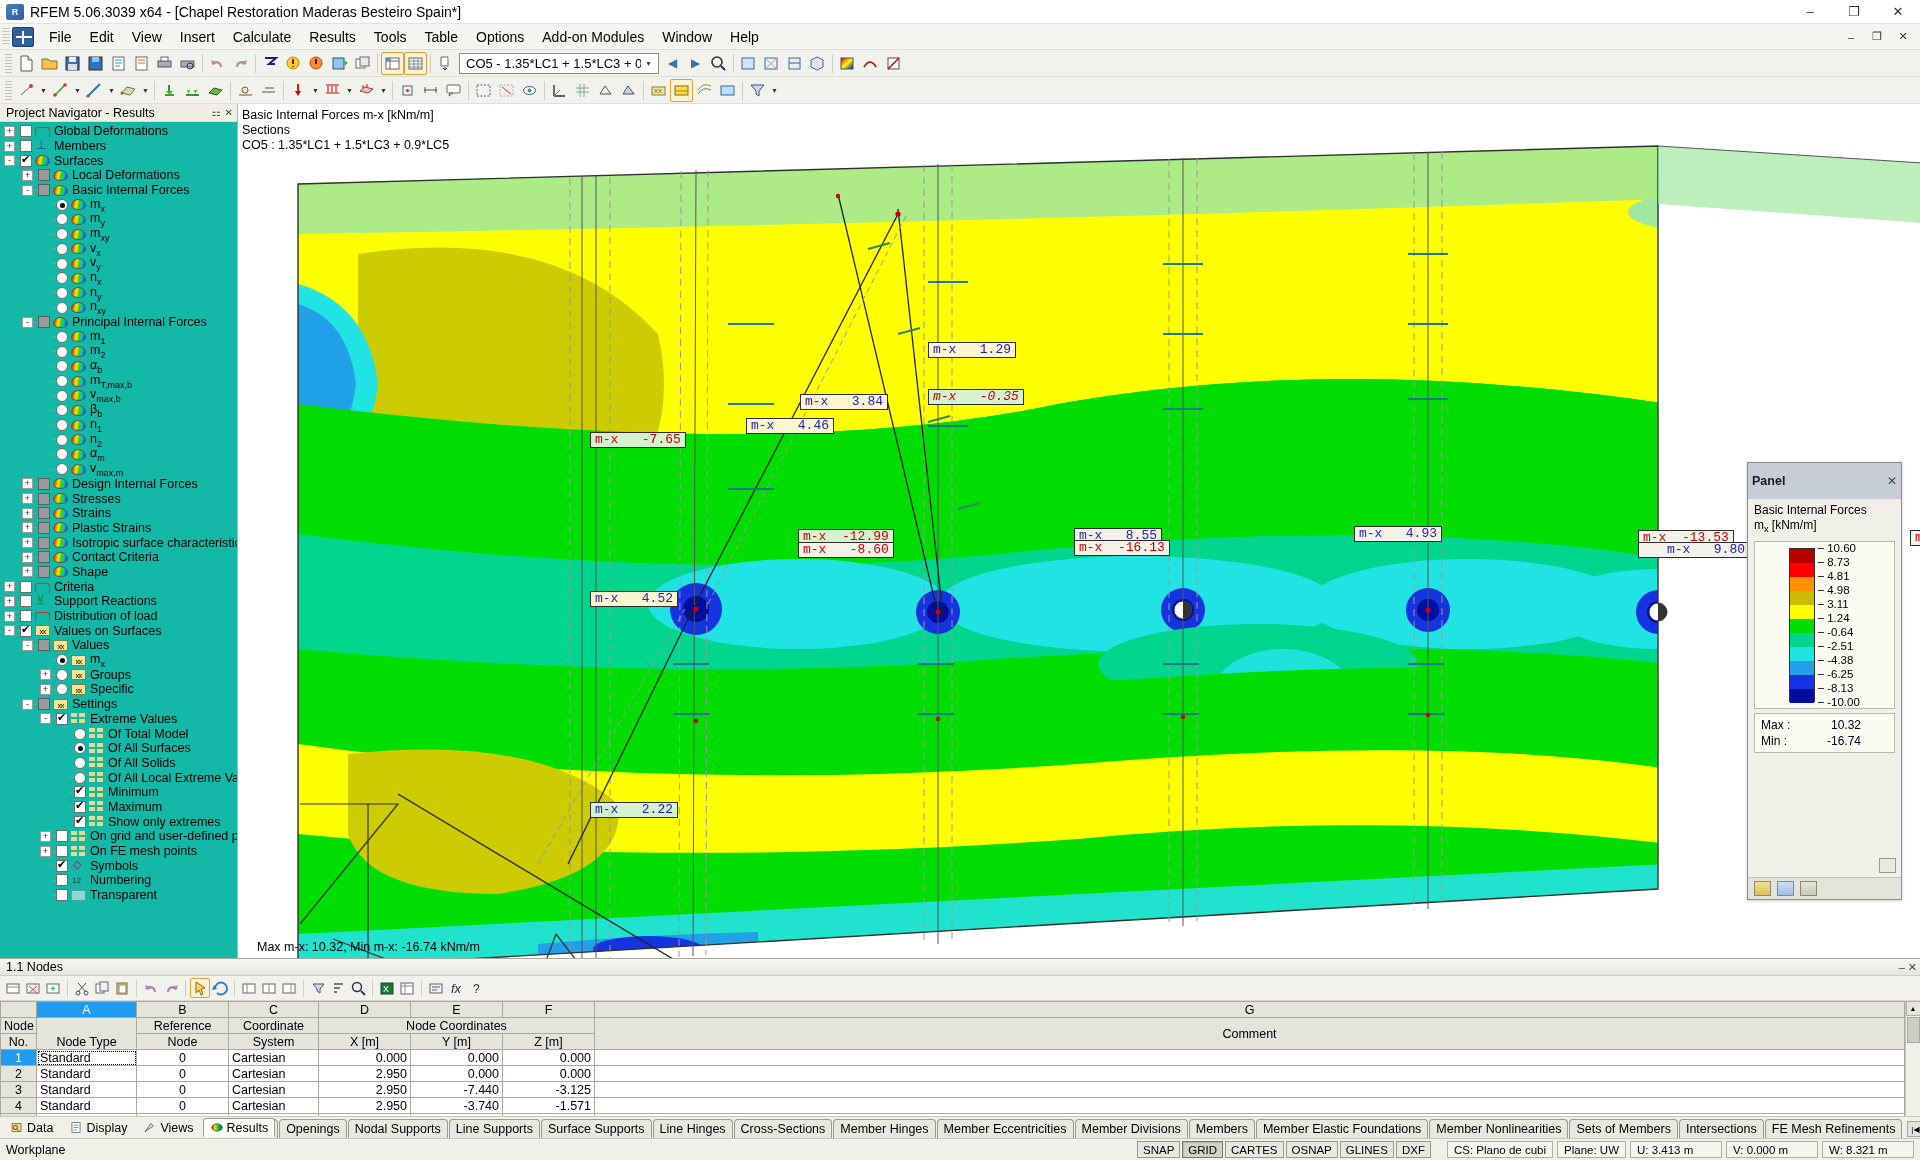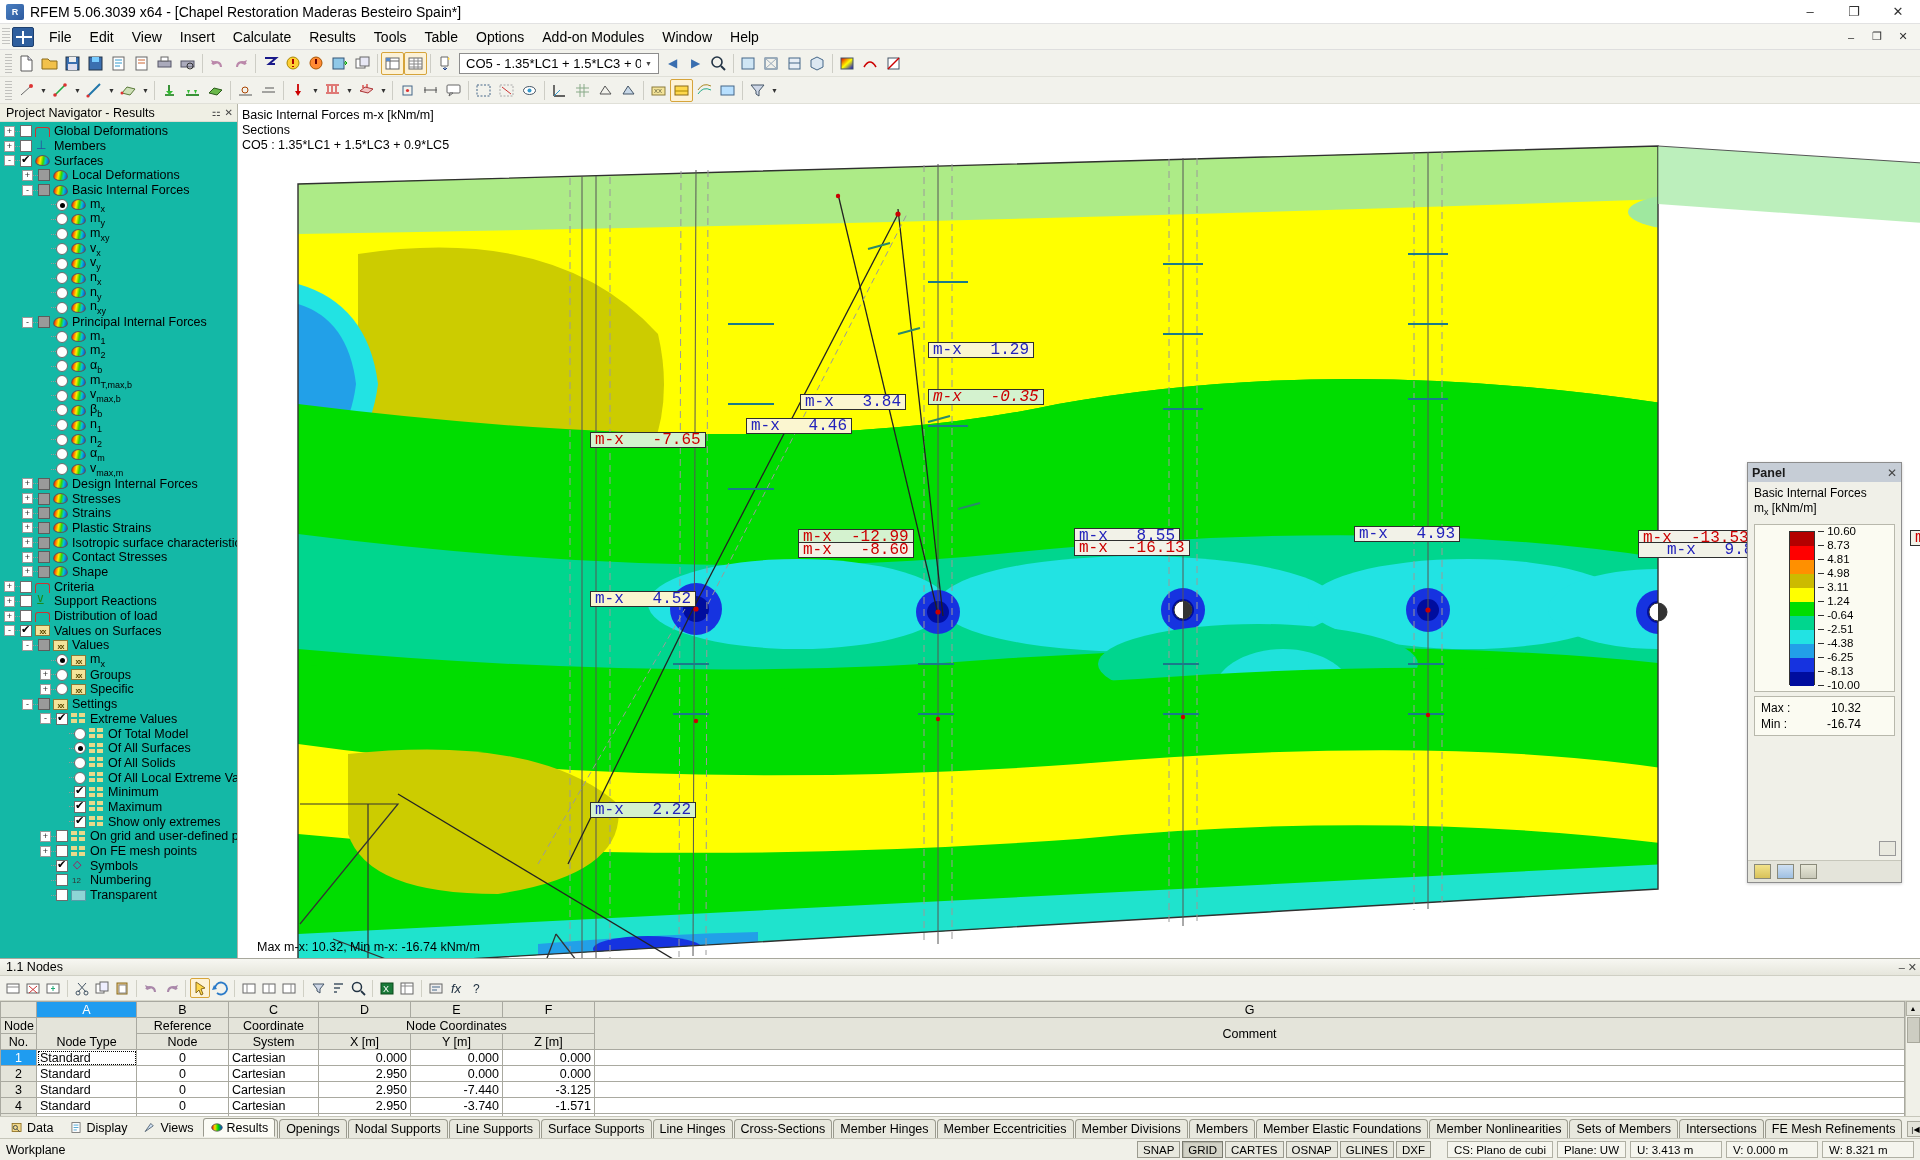--- a/index.html
+++ b/index.html
@@ -113,32 +113,32 @@
   
   .viewport { flex:1; position:relative; background:#ffffff; min-width:0; overflow:hidden; }
   .vp-caption { position:absolute; left:4px; top:4px; font-size:12.5px; line-height:15px;
                 color:#000; font-family:"Liberation Sans",sans-serif; z-index:6; }
   .vp-footer { position:absolute; left:19px; bottom:4px; font-size:12.5px; color:#000; z-index:6; }
 
   
   .plot { position:absolute; inset:0; }
 
   
-  .tag { position:absolute; font-family:"Liberation Mono", monospace; font-size:16px;
+  .tag { position:absolute; font-family:"Liberation Mono", monospace; font-size:13px;
          border:1px solid #2e2e2e; padding:0px 4px; white-space:pre; z-index:7; line-height:14px; }
   .tag.neg { color:#cc0000; }
   .tag.pos { color:#2222bb; }
   .tag.bgy { background:#fbf6d0; }
   .tag.bgg { background:#d4f2cf; }
   .tag.bgw { background:#f2f2e8; }
 
   
   .panel { position:absolute; right:18px; top:358px; width:155px; background:#f0f0e8;
            border:1px solid #8d8d8d; z-index:9; box-shadow:0 1px 3px rgba(0,0,0,.2); }
-  .panel-title { height:19px; background:#c6cdd6; display:flex; align-items:center; padding:0 4px;
+  .panel-title { height:36px; background:#c6cdd6; display:flex; align-items:center; padding:0 4px;
                  font-size:12.5px; font-weight:bold; color:#1a1a1a; }
   .panel-title .px { margin-left:auto; font-size:12px; color:#444; font-weight:normal; }
   .panel-sub { padding:4px 6px 0 6px; font-size:12px; line-height:15px; }
   .legend-box { margin:4px 6px; border:1px solid #b8b8ac; background:#fbfbf2; padding:6px 4px;
                 display:flex; justify-content:center; }
   .legend-inner { display:flex; }
   .lg-bar { width:26px; display:flex; flex-direction:column; border:1px solid #333; }
   .lg-cell { flex:1; min-height:14px; }
   .lg-labels { display:flex; flex-direction:column; justify-content:space-between;
                font-size:11.5px; margin-left:3px; position:relative; }
@@ -852,21 +852,21 @@
             <span class="tchk gray"></span>
             <span class="ticon ico-surf"></span>
             <span class="tlabel">Isotropic surface characteristics</span>
           </div>
           <div class="tnode">
             <span style="width:22px;flex:0 0 22px;"></span>
             <span class="texp">+</span>
             <span class="tdash"></span>
             <span class="tchk gray"></span>
             <span class="ticon ico-surf"></span>
-            <span class="tlabel">Contact Stresses</span>
+            <span class="tlabel">Contact Criteria</span>
           </div>
           <div class="tnode">
             <span style="width:22px;flex:0 0 22px;"></span>
             <span class="texp">+</span>
             <span class="tdash"></span>
             <span class="tchk gray"></span>
             <span class="ticon ico-surf"></span>
             <span class="tlabel">Shape</span>
           </div>
           <div class="tnode">

